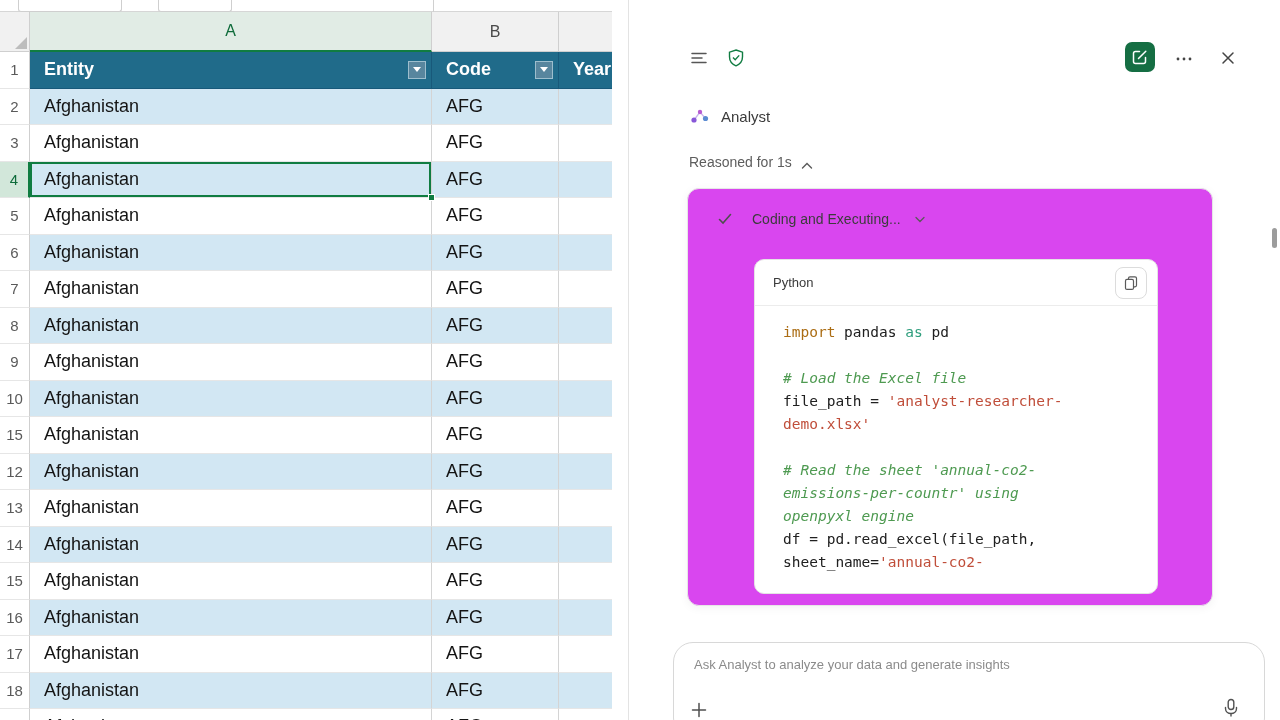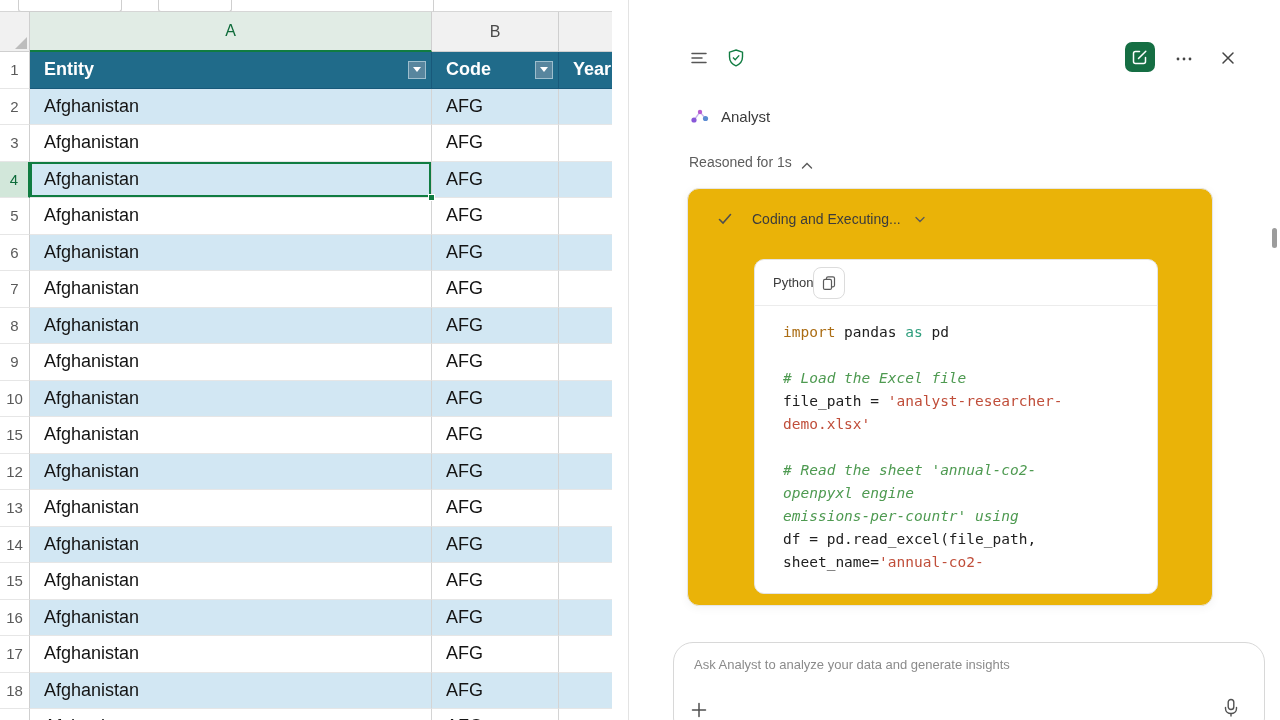--- a/index.html
+++ b/index.html
@@ -44,27 +44,27 @@
   
   .panel{position:absolute;left:628px;top:0;width:652px;height:720px;background:#fff;border-left:1px solid #e3e3e3}
   .pbtn{position:absolute;background:none;border:none;cursor:pointer;display:flex;align-items:center;justify-content:center}
   .compose{position:absolute;left:496px;top:42px;width:30px;height:30px;background:#15704314;border:none;
     background-color:#156e43;border-radius:7px;display:flex;align-items:center;justify-content:center;cursor:pointer}
   .agentrow{position:absolute;left:60px;top:105px;display:flex;align-items:center;gap:10px}
   .agentname{font-size:15px;color:#3b3b3b}
   .reasoned{position:absolute;left:60px;top:154px;display:flex;align-items:flex-end;gap:9px;cursor:pointer}
   .reasonedtxt{font-size:14px;color:#5d5d5d}
 
-  .card{position:absolute;left:58px;top:188px;width:526px;height:418px;background:#eab308;border:1px solid #e6e6e6;
+  .card{position:absolute;left:58px;top:188px;width:526px;height:418px;background:#d946ef;border:1px solid #e6e6e6;
     border-radius:12px;box-shadow:0 2px 10px rgba(0,0,0,.05);overflow:hidden}
   .steprow{position:absolute;left:30px;top:22px;right:24px;display:flex;align-items:center;cursor:pointer}
   .steplabel{font-size:14px;color:#3c3c3c;margin-left:20px}
   .steprow svg.chv{margin-left:14px}
   .codebox{position:absolute;left:66px;top:70px;width:404px;border:1px solid #e4e4e4;border-radius:10px;background:#fff}
-  .codehdr{height:46px;display:flex;align-items:center;padding:0 10px 0 18px;border-bottom:1px solid #ececec}
+  .codehdr{height:46px;display:flex;align-items:center;justify-content:space-between;padding:0 10px 0 18px;border-bottom:1px solid #ececec}
   .codelang{font-size:13px;color:#3a3a3a}
   .copybtn{width:32px;height:32px;border:1px solid #dcdcdc;border-radius:8px;background:#fff;display:flex;align-items:center;justify-content:center;cursor:pointer}
   .codebody{padding:18px 14px 16px 28px;font-family:"DejaVu Sans Mono",monospace;font-size:14.5px;color:#202020}
   .cl{height:23px;white-space:pre}
   .t-p{color:#202020}
   .t-kw{color:#ab6d14}
   .t-kw2{color:#2f9e7d}
   .t-cm{color:#4e9a51;font-style:italic}
   .t-str{color:#c04e3a}
 
@@ -299,22 +299,22 @@
           </button>
         </div>
         <div class="codebody">
             <div class="cl"><span class="t-kw">import</span><span class="t-p"> pandas </span><span class="t-kw2">as</span><span class="t-p"> pd</span></div>
             <div class="cl">&nbsp;</div>
             <div class="cl"><span class="t-cm"># Load the Excel file</span></div>
             <div class="cl"><span class="t-p">file_path = </span><span class="t-str">'analyst-researcher-</span></div>
             <div class="cl"><span class="t-str">demo.xlsx'</span></div>
             <div class="cl">&nbsp;</div>
             <div class="cl"><span class="t-cm"># Read the sheet 'annual-co2-</span></div>
+            <div class="cl"><span class="t-cm">emissions-per-countr' using</span></div>
             <div class="cl"><span class="t-cm">openpyxl engine</span></div>
-            <div class="cl"><span class="t-cm">emissions-per-countr' using</span></div>
             <div class="cl"><span class="t-p">df = pd.read_excel(file_path,</span></div>
             <div class="cl"><span class="t-p">sheet_name=</span><span class="t-str">'annual-co2-</span></div>
           </div>
       </div>
     </div>
 
     <div class="composer">
       <div class="ph">Ask Analyst to analyze your data and generate insights</div>
       <button class="plusbtn">
         <svg width="18" height="18" viewBox="0 0 18 18">

